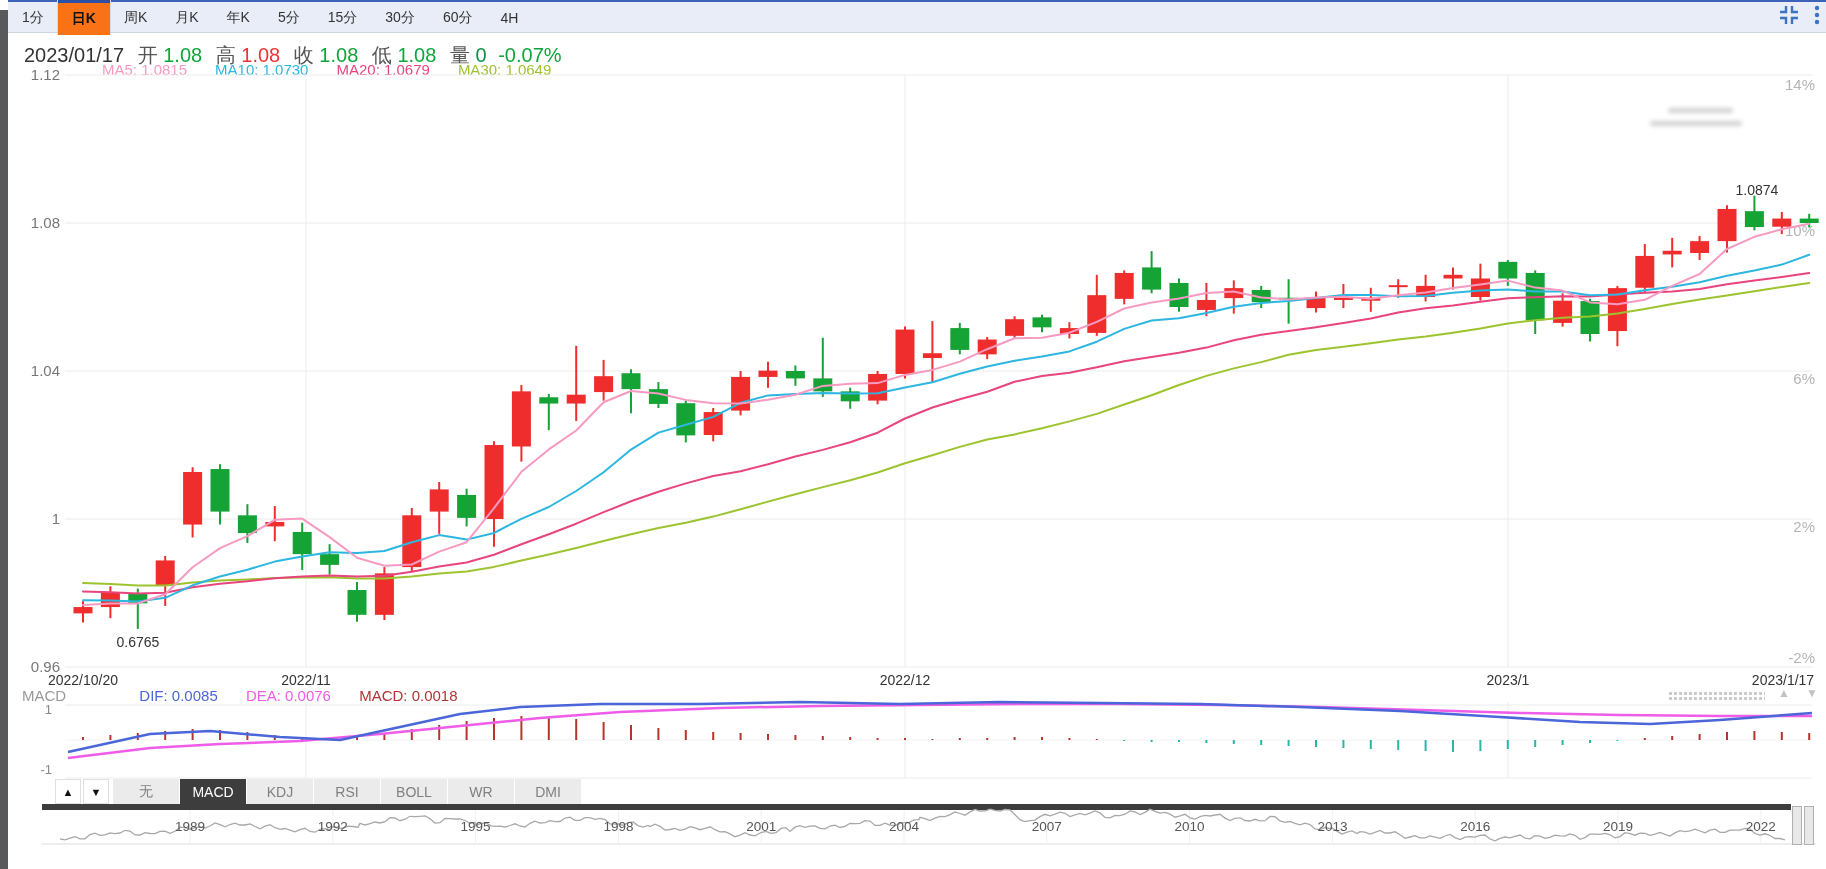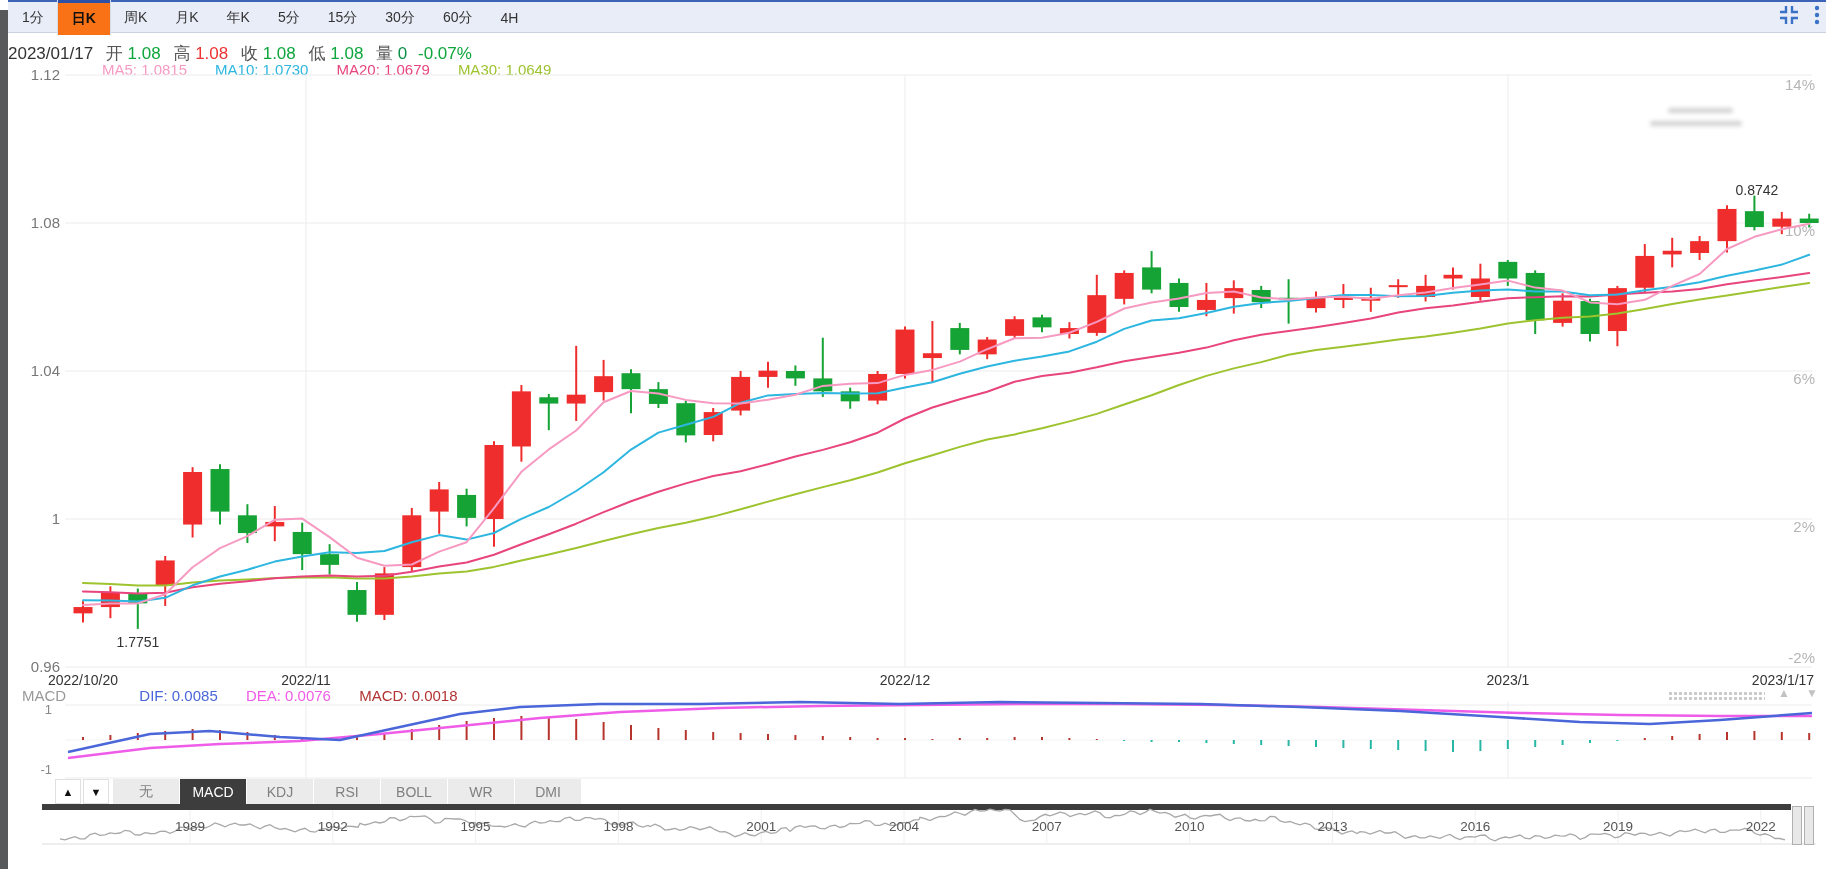--- a/index.html
+++ b/index.html
@@ -7,21 +7,21 @@
        font-family:"Liberation Sans","DejaVu Sans",sans-serif;-webkit-font-smoothing:antialiased;}
   .abs{position:absolute;}
   
   #topbar{left:8px;top:0;right:0;height:33px;background:#e9edf8;border-top:2px solid #3c63b8;
           border-bottom:1px solid #ccd3e0;display:flex;align-items:stretch;box-sizing:border-box;}
   .ktab{padding:16px 14px;display:flex;align-items:center;font-size:14px;color:#333;cursor:pointer;}
   .ktab.sel{background:#f97316;border-top:3px solid #2b50a5;margin-top:-2px;color:#111;font-weight:bold;
             box-shadow:1px 0 0 #d5dbe8,-1px 0 0 #d5dbe8;}
   #topbar-icons{position:absolute;right:6px;top:4px;display:flex;gap:14px;align-items:center;}
   
-  #inforow{left:8px;top:42px;font-size:17px;color:#444;white-space:nowrap;}
+  #inforow{left:24px;top:42px;font-size:20px;color:#444;white-space:nowrap;}
   #inforow .lab{color:#555;margin-left:8px;}
   #marow{left:102px;top:61px;font-size:15px;white-space:nowrap;}
   #marow span{margin-right:28px;}
   .leftbar{left:0;top:10px;width:8px;height:859px;background:#58595b;}
   
   svg{position:absolute;left:0;overflow:visible;}
   text{font-family:"Liberation Sans","DejaVu Sans",sans-serif;}
   .axisL{fill:#777;font-size:15px;}
   .axisR{fill:#b5b5b5;font-size:15px;}
   .axisD{fill:#333;font-size:14px;}
@@ -389,22 +389,22 @@
     <g>
       <line x1="1809.1999999999998" x2="1809.1999999999998" y1="153.7500000000002" y2="167.44000000000034" stroke="#16a335" stroke-width="2"></line>
       <rect x="1799.6999999999998" y="158.56000000000049" width="19" height="4.439999999999515" fill="#16a335"></rect>
     </g>
     <path d="M83.0 522.9 L110.4 524.0 L137.8 525.5 L165.2 525.5 L192.6 522.4 L220.0 520.6 L247.4 519.5 L274.8 518.0 L302.2 517.4 L329.6 517.2 L357.0 518.6 L384.4 518.5 L411.8 516.5 L439.2 513.5 L466.6 511.4 L494.0 506.9 L521.4 500.5 L548.8 494.4 L576.2 488.0 L603.6 481.0 L631.0 474.3 L658.4 468.0 L685.8 462.7 L713.2 456.6 L740.6 449.3 L768.0 441.6 L795.4 434.2 L822.8 427.1 L850.2 420.3 L877.6 412.5 L905.0 403.3 L932.4 395.3 L959.8 386.9 L987.2 379.5 L1014.6 374.4 L1042.0 368.3 L1069.4 361.4 L1096.8 353.9 L1124.2 344.5 L1151.6 335.3 L1179.0 325.0 L1206.4 315.9 L1233.8 308.4 L1261.2 302.1 L1288.6 294.8 L1316.0 289.9 L1343.4 286.8 L1370.8 283.2 L1398.2 279.6 L1425.6 276.6 L1453.0 272.8 L1480.4 268.6 L1507.8 263.4 L1535.2 260.3 L1562.6 257.8 L1590.0 256.5 L1617.4 253.5 L1644.8 249.0 L1672.2 244.0 L1699.6 239.6 L1727.0 235.5 L1754.4 231.3 L1781.8 227.0 L1809.2 223.1" fill="none" stroke="#9dc32f" stroke-width="2" stroke-linejoin="round" stroke-linecap="round"></path>
     <path d="M83.0 531.4 L110.4 532.3 L137.8 533.6 L165.2 532.7 L192.6 527.3 L220.0 523.8 L247.4 521.3 L274.8 518.2 L302.2 516.6 L329.6 515.4 L357.0 516.6 L384.4 515.7 L411.8 511.8 L439.2 506.5 L466.6 502.5 L494.0 494.8 L521.4 484.3 L548.8 474.3 L576.2 463.7 L603.6 452.2 L631.0 441.3 L658.4 431.8 L685.8 423.4 L713.2 416.0 L740.6 411.2 L768.0 404.2 L795.4 396.5 L822.8 389.9 L850.2 382.3 L877.6 372.7 L905.0 358.5 L932.4 347.5 L959.8 339.2 L987.2 331.7 L1014.6 321.8 L1042.0 315.9 L1069.4 312.7 L1096.8 307.3 L1124.2 301.2 L1151.6 296.9 L1179.0 292.8 L1206.4 287.6 L1233.8 280.2 L1261.2 274.7 L1288.6 270.9 L1316.0 267.2 L1343.4 263.1 L1370.8 258.4 L1398.2 252.6 L1425.6 248.2 L1453.0 245.5 L1480.4 241.7 L1507.8 238.2 L1535.2 237.2 L1562.6 236.3 L1590.0 236.6 L1617.4 234.6 L1644.8 232.7 L1672.2 231.5 L1699.6 229.1 L1727.0 224.2 L1754.4 220.6 L1781.8 217.1 L1809.2 213.1" fill="none" stroke="#e8447e" stroke-width="2" stroke-linejoin="round" stroke-linecap="round"></path>
     <path d="M83.0 540.3 L110.4 540.4 L137.8 541.4 L165.2 537.8 L192.6 525.3 L220.0 516.5 L247.4 509.7 L274.8 501.6 L302.2 496.4 L329.6 492.2 L357.0 492.9 L384.4 491.0 L411.8 482.2 L439.2 475.1 L466.6 479.6 L494.0 473.0 L521.4 458.8 L548.8 447.0 L576.2 431.0 L603.6 412.2 L631.0 389.6 L658.4 372.6 L685.8 364.7 L713.2 356.9 L740.6 342.8 L768.0 335.4 L795.4 334.1 L822.8 332.9 L850.2 333.5 L877.6 333.3 L905.0 327.4 L932.4 322.3 L959.8 313.7 L987.2 306.5 L1014.6 300.7 L1042.0 296.4 L1069.4 291.4 L1096.8 281.7 L1124.2 268.9 L1151.6 260.5 L1179.0 258.2 L1206.4 252.9 L1233.8 246.7 L1261.2 243.0 L1288.6 241.0 L1316.0 238.0 L1343.4 234.9 L1370.8 235.1 L1398.2 236.3 L1425.6 236.0 L1453.0 232.7 L1480.4 230.6 L1507.8 229.6 L1535.2 231.4 L1562.6 231.6 L1590.0 235.3 L1617.4 234.4 L1644.8 230.2 L1672.2 226.8 L1699.6 222.3 L1727.0 215.7 L1754.4 210.5 L1781.8 204.6 L1809.2 194.8" fill="none" stroke="#2cb6e0" stroke-width="2" stroke-linejoin="round" stroke-linecap="round"></path>
     <path d="M83.0 545.0 L110.4 543.4 L137.8 543.4 L165.2 534.3 L192.6 507.2 L220.0 488.1 L247.4 476.1 L274.8 459.8 L302.2 458.6 L329.6 477.1 L357.0 497.8 L384.4 505.8 L411.8 504.5 L439.2 491.6 L466.6 482.2 L494.0 448.2 L521.4 411.8 L548.8 389.4 L576.2 370.5 L603.6 342.2 L631.0 331.0 L658.4 333.5 L685.8 339.9 L713.2 343.3 L740.6 343.5 L768.0 339.8 L795.4 334.7 L822.8 325.9 L850.2 323.7 L877.6 323.1 L905.0 314.9 L932.4 309.9 L959.8 301.6 L987.2 289.2 L1014.6 278.3 L1042.0 277.8 L1069.4 272.8 L1096.8 261.9 L1124.2 248.5 L1151.6 242.6 L1179.0 238.6 L1206.4 232.9 L1233.8 231.5 L1261.2 237.4 L1288.6 239.4 L1316.0 237.4 L1343.4 236.8 L1370.8 238.7 L1398.2 235.3 L1425.6 232.6 L1453.0 228.1 L1480.4 224.4 L1507.8 220.6 L1535.2 227.6 L1562.6 230.6 L1590.0 242.4 L1617.4 244.3 L1644.8 239.8 L1672.2 225.9 L1699.6 214.0 L1727.0 189.0 L1754.4 176.8 L1781.8 169.3 L1809.2 163.7" fill="none" stroke="#f79ac2" stroke-width="2" stroke-linejoin="round" stroke-linecap="round"></path>
   </svg>
 
-<div class="abs anno" id="anno-high" style="left: 1757px; top: 182px;">0.8742</div>
-<div class="abs anno" id="anno-low" style="left: 138px; top: 634px;">1.7751</div>
+<div class="abs anno" id="anno-high" style="left: 1757px; top: 182px;">1.0874</div>
+<div class="abs anno" id="anno-low" style="left: 138px; top: 634px;">0.6765</div>
 
 <div id="macdrow" class="abs">
   <span style="color:#999;">MACD</span>
   <span style="color:#4a66d9;margin-left:45px;">DIF: 0.0085</span>
   <span style="color:#ef5ce8;">DEA: 0.0076</span>
   <span style="color:#b23333;">MACD: 0.0018</span>
 </div>
 <div id="pane-handle" class="abs"></div>
 <div class="abs mini-arrow" style="left:1778px;">▲</div>
 <div class="abs mini-arrow" style="left:1806px;">▼</div>

